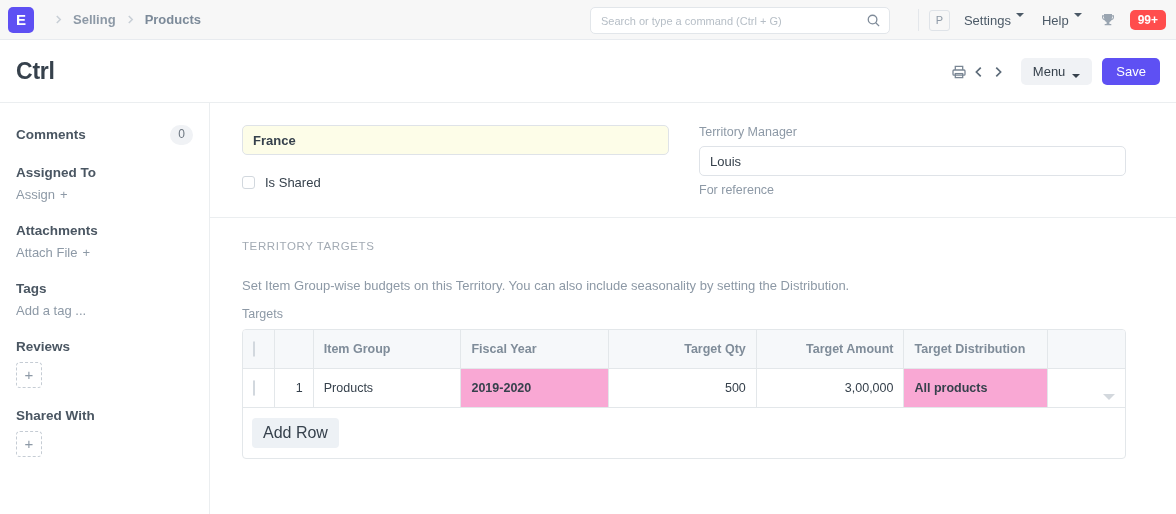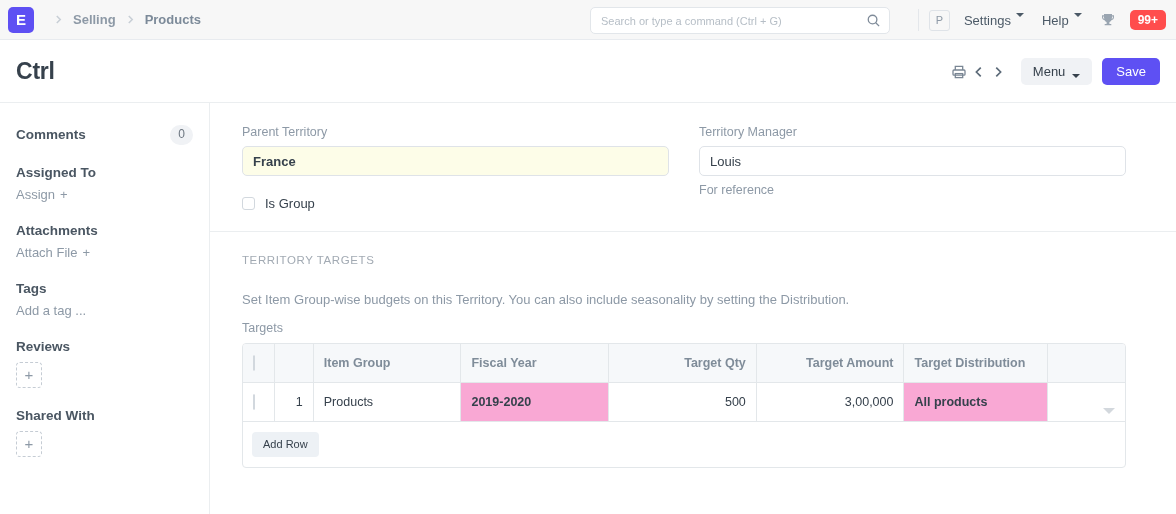--- a/index.html
+++ b/index.html
@@ -309,21 +309,21 @@
     margin-top: 17px;
   }
   .addrow-cell {
     padding: 10px 10px 10px 9px !important;
     height: 45px;
     border-bottom: none !important;
   }
   .btn-addrow {
     background: #edf1f5;
     color: #36414c;
-    font-size: 11px;
+    font-size: 16px;
     border: none;
     border-radius: 4px;
     padding: 7px 11px;
     font-family: "Liberation Sans", sans-serif;
     line-height: 1;
   }
 </style>
 </head>
 <body>
 
@@ -446,25 +446,24 @@
       <div class="sb-plus-box">+</div>
     </div>
 
   </div>
 
   <div class="content">
 
     <div class="section bordered">
       <div class="grid2">
         <div class="col">
-          <div class="field-label">Parent Territory</div>
           <input class="field-input modified" value="France" style="">
           <div class="checkrow">
             <span class="cbox"></span>
-            <span class="check-label">Is Group</span>
+            <span class="check-label">Is Shared</span>
           </div>
         </div>
         <div class="col">
           <div class="field-label">Territory Manager</div>
           <input class="field-input" value="Louis" style="">
           <div class="field-help">For reference</div>
         </div>
       </div>
     </div>
 

